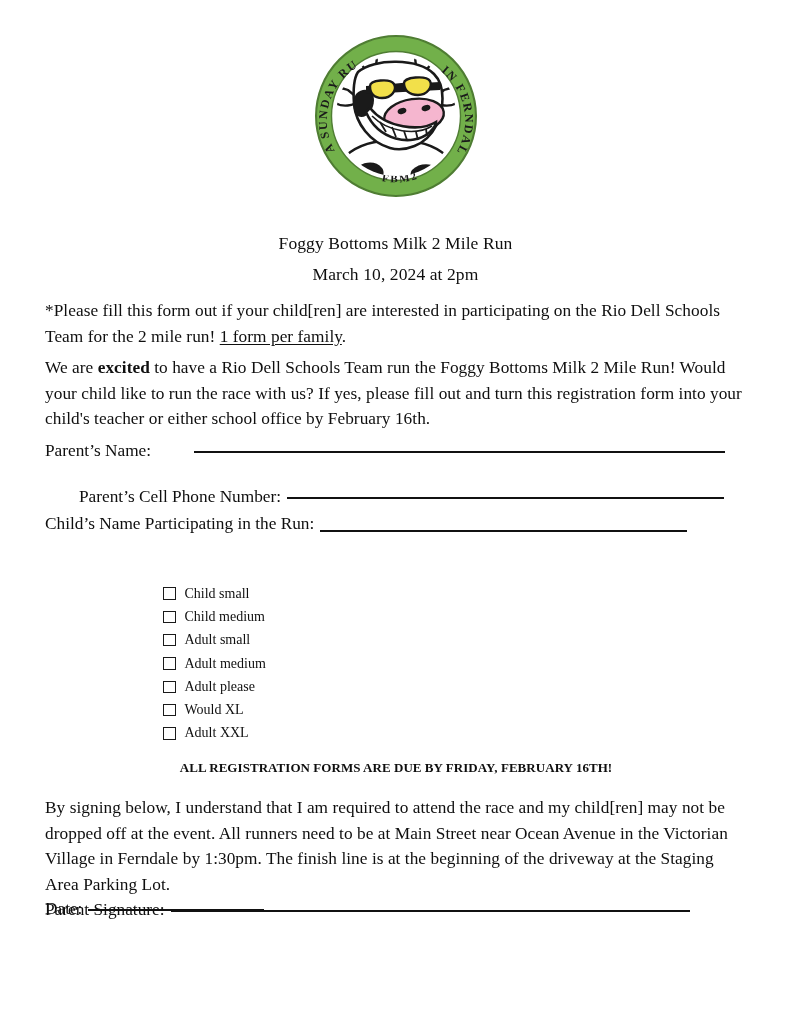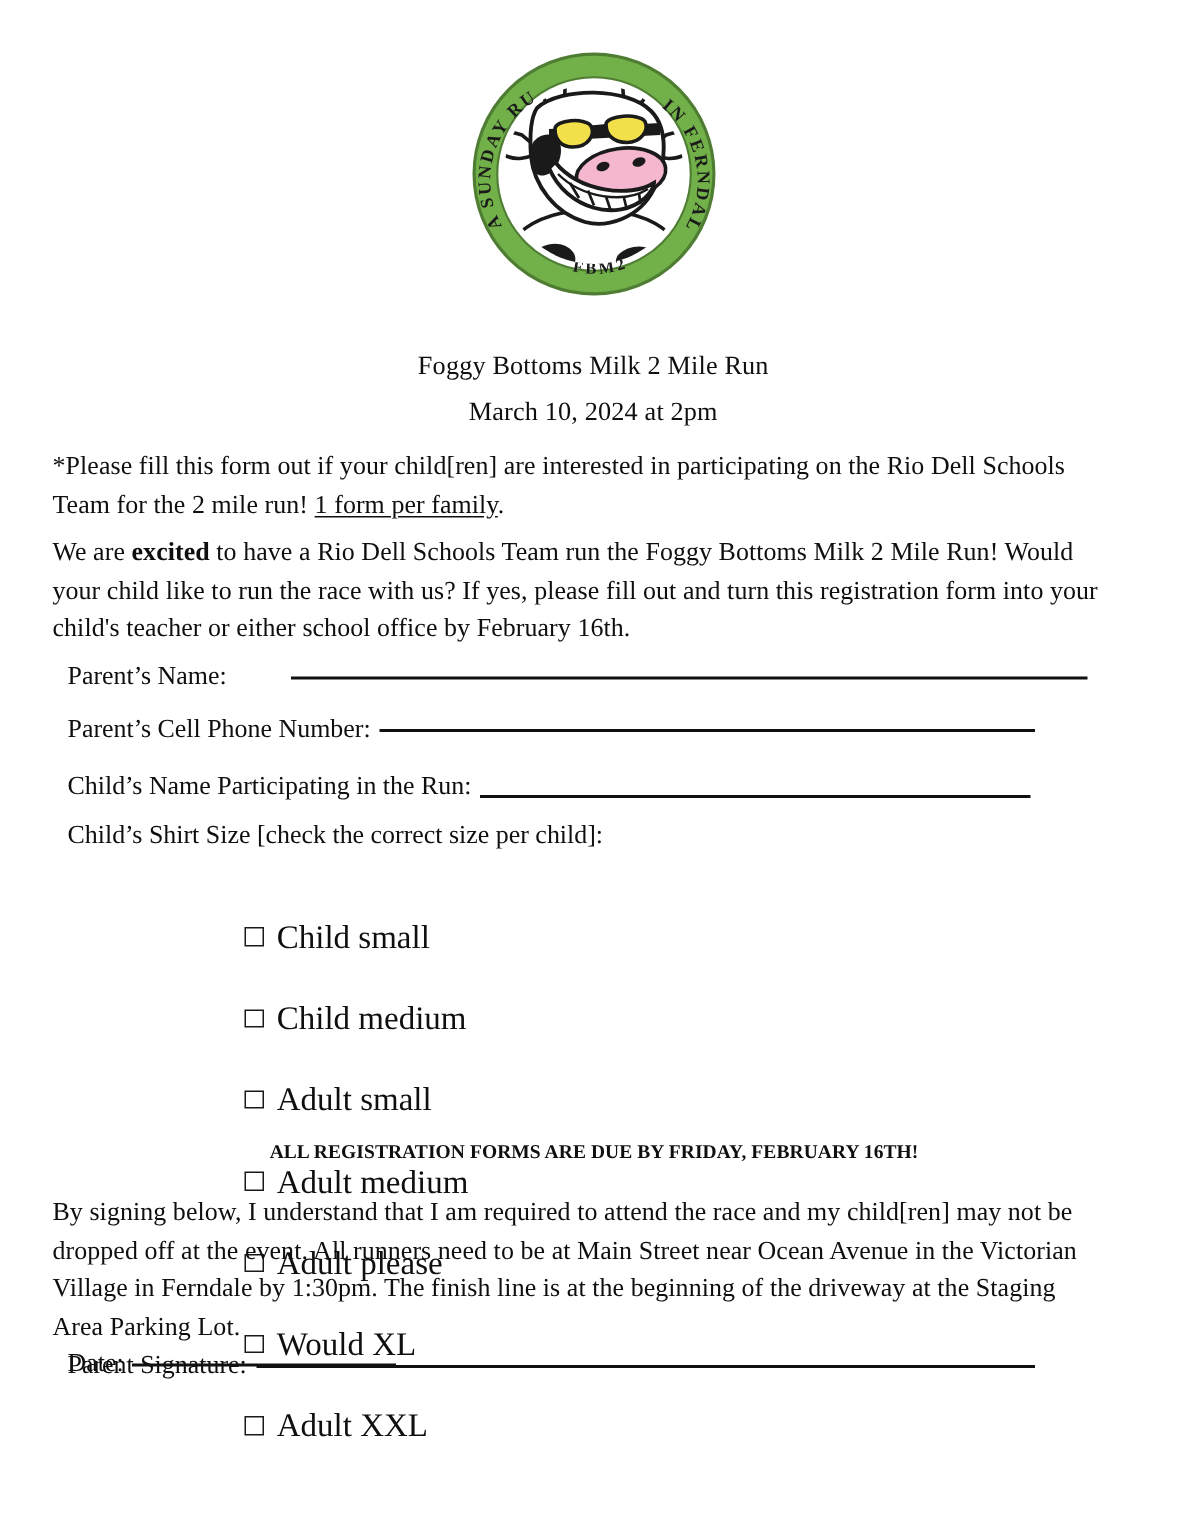--- a/index.html
+++ b/index.html
@@ -47,21 +47,21 @@
     font-size: 17.5px;
     line-height: 1.25;
     letter-spacing: 0.1px;
   }
   #title-main { top: 217px; margin-top: 16px; }
   #title-date { top: 264px; }
 
   
   .para {
     position: absolute;
-    left: 35px;
+    left: 45px;
     width: 702px;
     font-size: 17.3px;
     line-height: 25.5px;
     text-align: left;
     letter-spacing: 0.05px;
   }
   #para-intro { top: 298px; }
   #para-excited { top: 355px; }
   #para-signing { top: 795px; }
 
@@ -83,21 +83,21 @@
     display: inline-block;
     height: 0;
     border-bottom: 2.1px solid #111111;
     margin-left: 6px;
     position: relative;
     top: -3px;
   }
 
   #field-parent-name   { top: 440px; gap: 37px; }
   #field-parent-name .rule   { width: 531px; }
-  #field-parent-phone  { top: 475px; }
+  #field-parent-phone  { top: 486px; margin-left: 34px; }
   #field-parent-phone .rule  { width: 437px; }
   #field-child-name    { top: 513px; align-items: flex-end; }
   #field-child-name .rule    { width: 367px; }
   #field-parent-sig    { top: 899px; }
   #field-parent-sig .rule    { width: 519px; }
   #field-date          { top: 898px; }
   #field-date .rule          { width: 176px; }
 
   
   #shirt-prompt {
@@ -112,22 +112,21 @@
     left: 163px;
     top: 582px;
     list-style: none;
     margin: 0;
     padding: 0;
   }
   #shirt-options li {
     display: flex;
     align-items: center;
     height: 23.3px;
-    font-size: 22px;
-    margin-top: 31px;
+    font-size: 14px;
   }
   .checkbox {
     display: inline-block;
     width: 10.5px;
     height: 10.5px;
     border: 1.4px solid #1a1a1a;
     margin-right: 9px;
     flex: 0 0 auto;
     background: #ffffff;
     position: relative;
@@ -229,21 +228,20 @@
   <div class="field" id="field-parent-phone">
     <span class="field-label">Parent’s Cell Phone Number:</span>
     <span class="rule"></span>
   </div>
 
   <div class="field" id="field-child-name">
     <span class="field-label">Child’s Name Participating in the Run:</span>
     <span class="rule"></span>
   </div>
 
-  <div id="shirt-prompt">Child’s Shirt Size [check the correct size per child]:</div>
 
   <ul id="shirt-options">
     <li>
       <span class="checkbox"></span>
       <span>Child small</span>
     </li>
     <li>
       <span class="checkbox"></span>
       <span>Child medium</span>
     </li>

